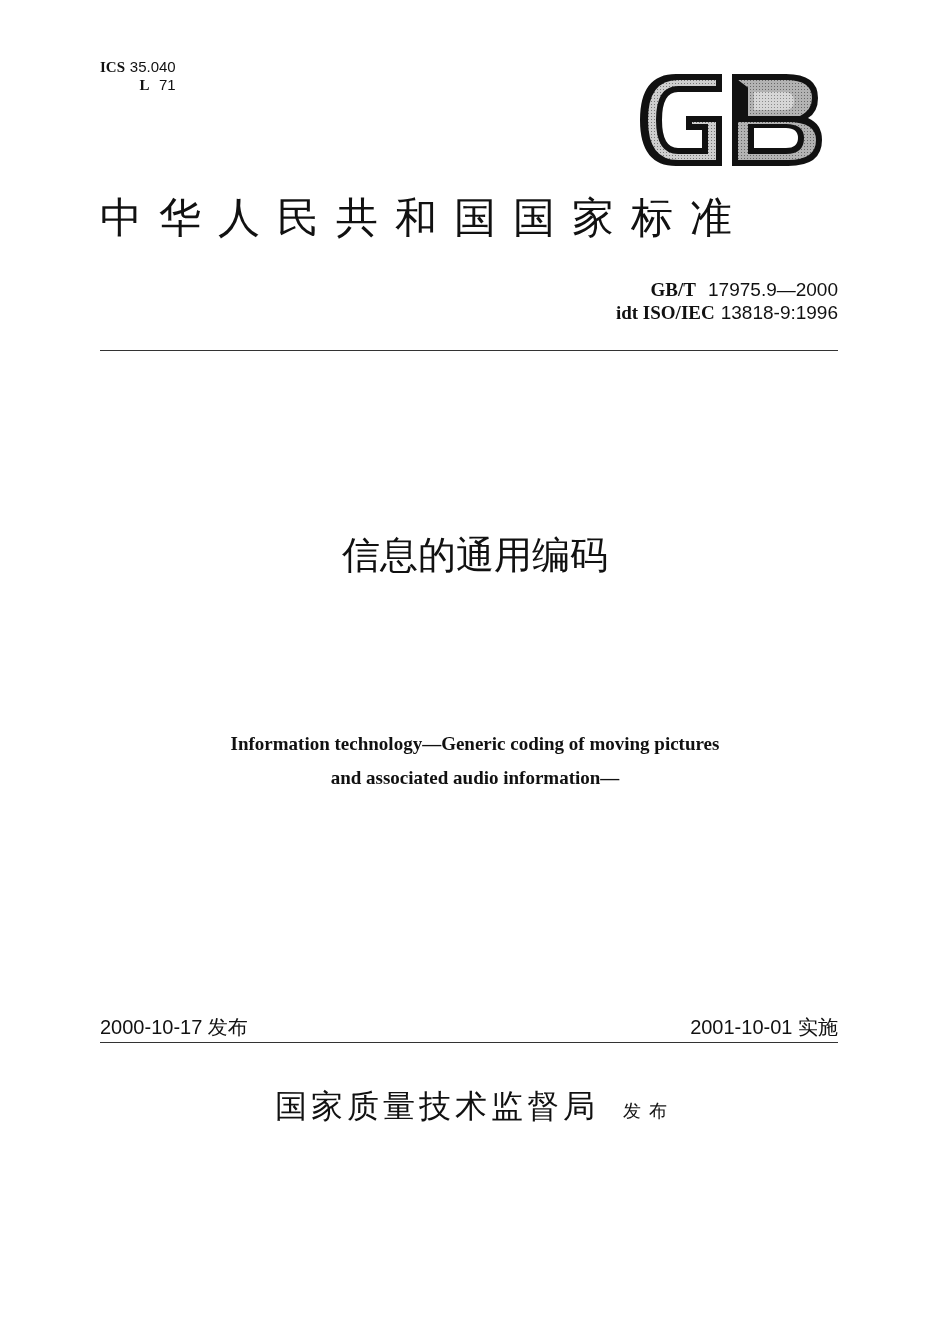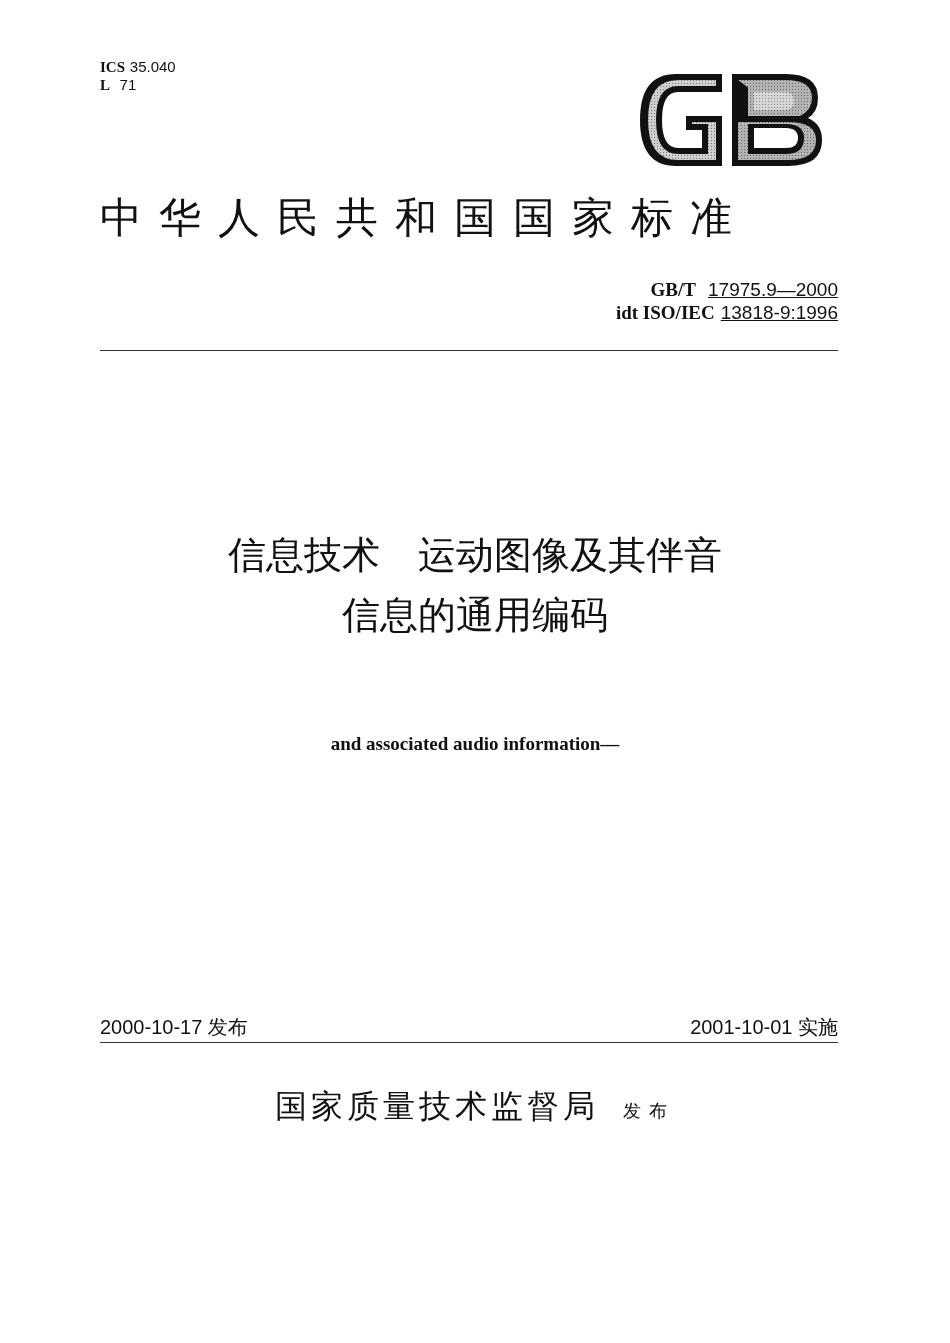--- a/index.html
+++ b/index.html
@@ -1,25 +1,25 @@
 <!DOCTYPE html>
 <html><head>
 <meta charset="utf-8">
 <style>
   html, body { margin: 0; padding: 0; background: #ffffff; }
   body { width: 950px; height: 1343px; position: relative; overflow: hidden; color: #111; font-family: "DejaVu Sans", sans-serif; }
-  .abs { position: absolute; }
+  .abs { position: absolute; text-align: right; }
   .ics { left: 100px; top: 58px; font-size: 15px; line-height: 18px; }
   .ics .lbl { font-family: "Liberation Serif", serif; font-weight: bold; }
   .ics .val { font-family: "Liberation Sans", sans-serif; }
   .logo { left: 636px; top: 68px; width: 190px; height: 104px; }
   .nat-title { left: 100px; top: 190px; width: 750px; text-align: left; font-size: 42px; letter-spacing: 17px; line-height: 56px; font-family: "DejaVu Sans", sans-serif; }
   .std-no { right: 112px; top: 278px; text-align: right; font-size: 19px; line-height: 23px; }
   .std-no .b { font-family: "Liberation Serif", serif; font-weight: bold; }
-  .std-no .n { font-family: "Liberation Sans", sans-serif; text-decoration: underline; }
+  .std-no .n { font-family: "Liberation Sans", sans-serif; }
   .rule { left: 100px; width: 738px; height: 0; border-top: 1.5px solid #333; }
   .rule-top { top: 350px; }
   .cn-title { left: 60px; width: 830px; text-align: center; font-size: 38px; line-height: 60px; top: 525px; font-family: "DejaVu Sans", sans-serif; }
   .en-title { left: 60px; width: 830px; text-align: center; font-size: 19px; line-height: 34px; top: 727px; font-family: "Liberation Serif", serif; font-weight: bold; }
   .date-row { left: 100px; width: 738px; top: 1014px; font-size: 20px; line-height: 26px; font-family: "Liberation Sans", sans-serif; }
   .date-row .l { position: absolute; left: 0; }
   .date-row .r { position: absolute; right: 0; }
   .rule-bottom { top: 1042px; }
   .publisher { left: 100px; width: 750px; top: 1085px; text-align: center; }
   .publisher .org { font-size: 32px; letter-spacing: 4px; font-family: "DejaVu Sans", sans-serif; }
@@ -54,25 +54,25 @@
 <div class="abs nat-title">中华人民共和国国家标准</div>
 
 <div class="abs std-no">
   <div><span class="b">GB/T</span>&nbsp;&nbsp;<span class="n">17975.9—2000</span></div>
   <div><span class="b">idt ISO/IEC</span>&nbsp;<span class="n">13818-9:1996</span></div>
 </div>
 
 <div class="abs rule rule-top"></div>
 
 <div class="abs cn-title">
-  <div style="white-space:pre;">信息技术　运动图像及其伴音</div>
   <div>信息的通用编码</div>
 </div>
 
 <div class="abs en-title">
+  <div>Information technology—Generic coding of moving pictures</div>
   <div>and associated audio information—</div>
 </div>
 
 <div class="abs date-row">
   <span class="l">2000-10-17 发布</span>
   <span class="r">2001-10-01 实施</span>
 </div>
 
 <div class="abs rule rule-bottom"></div>
 

